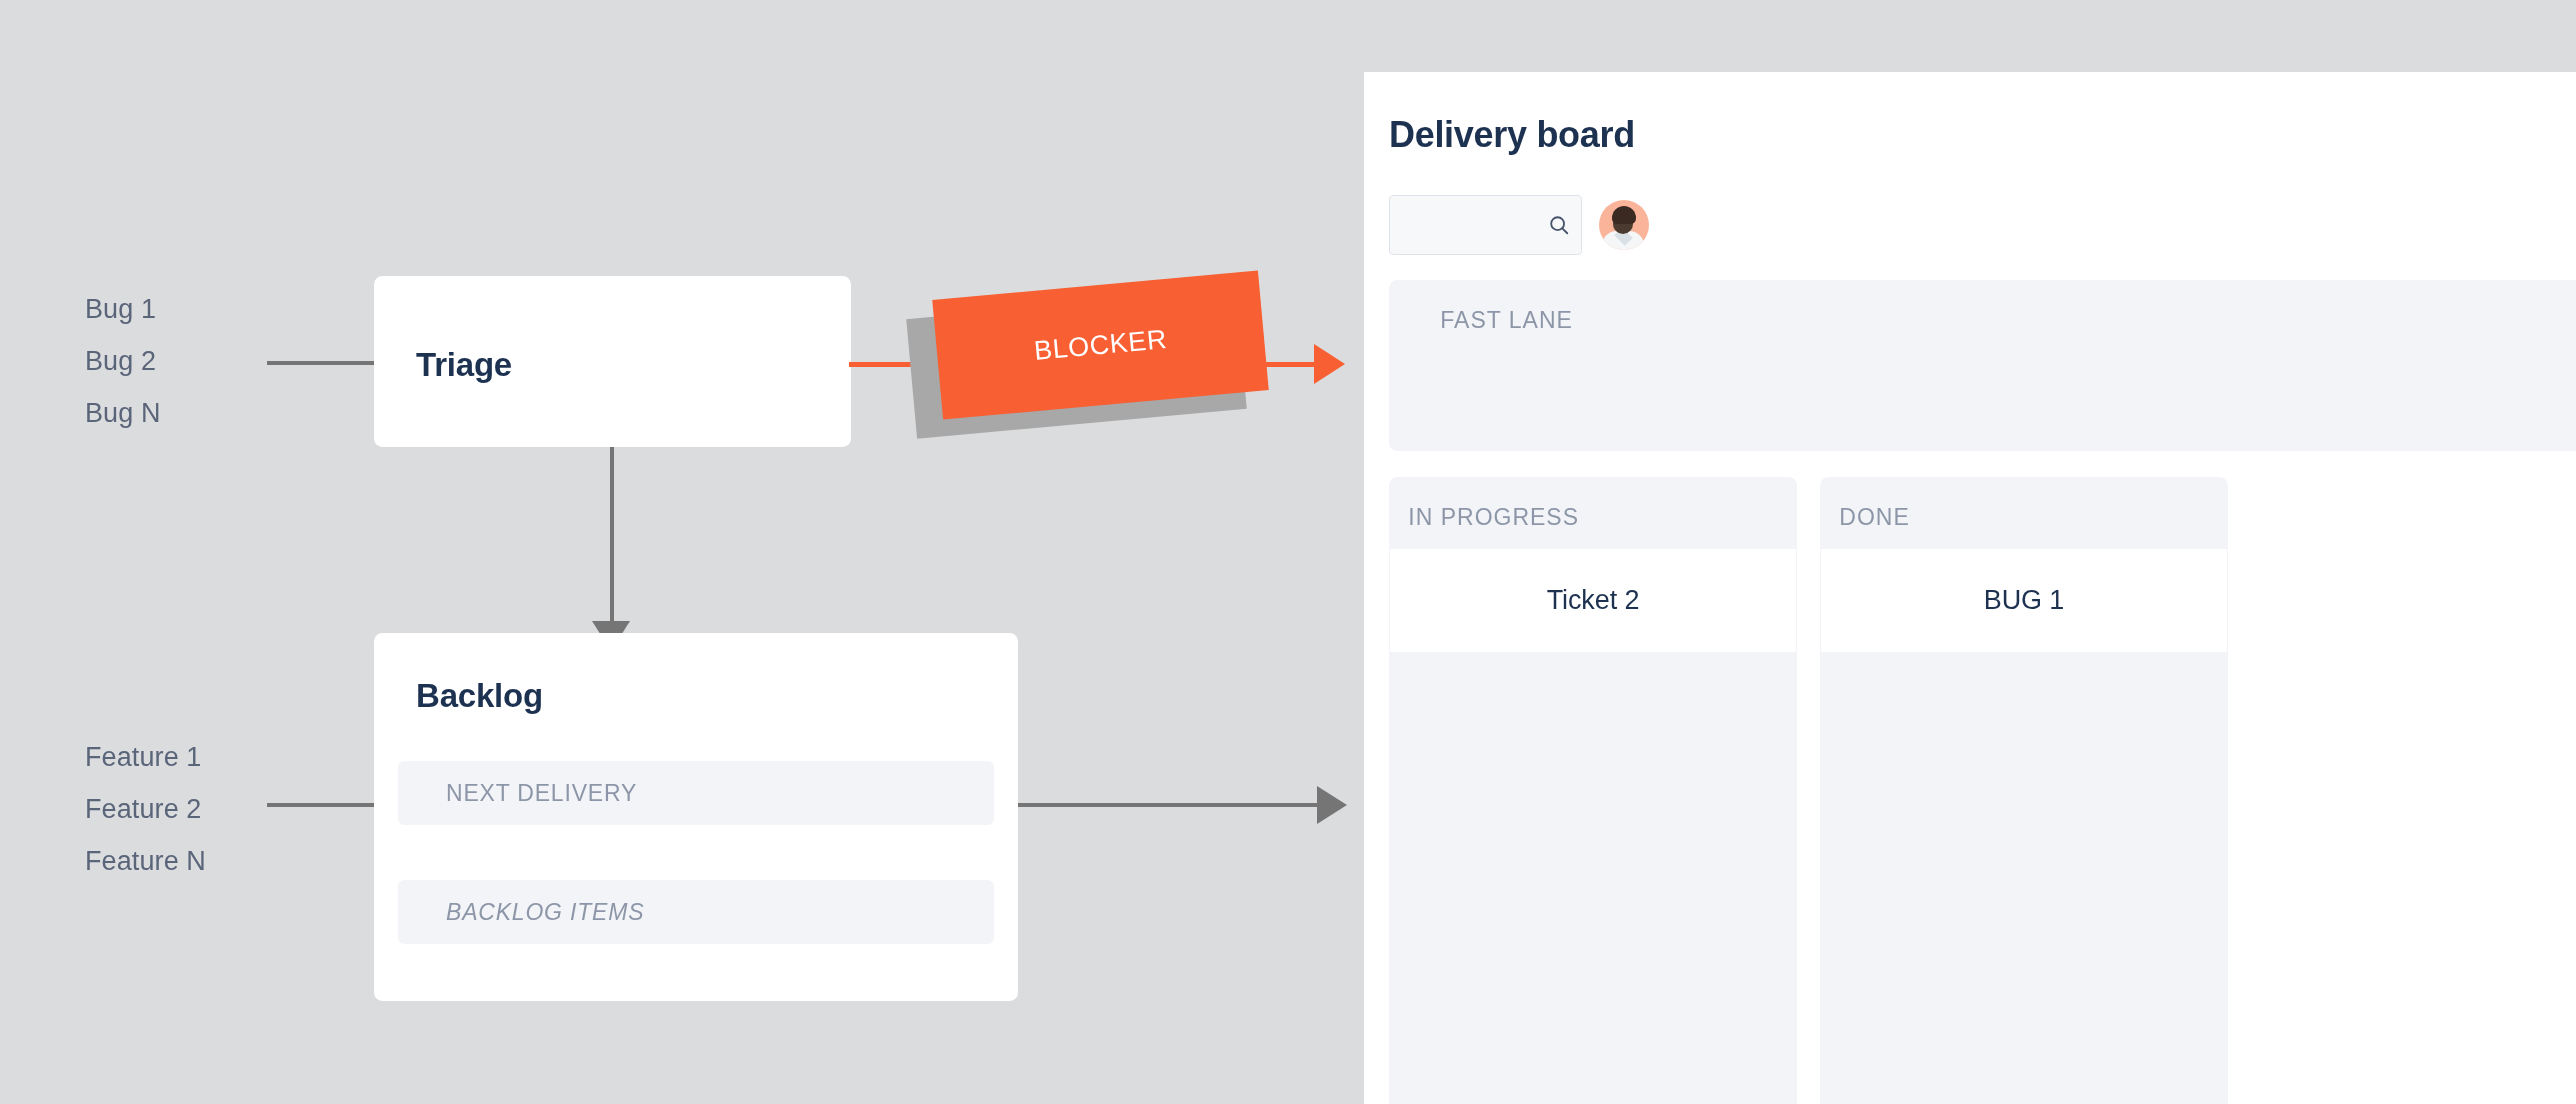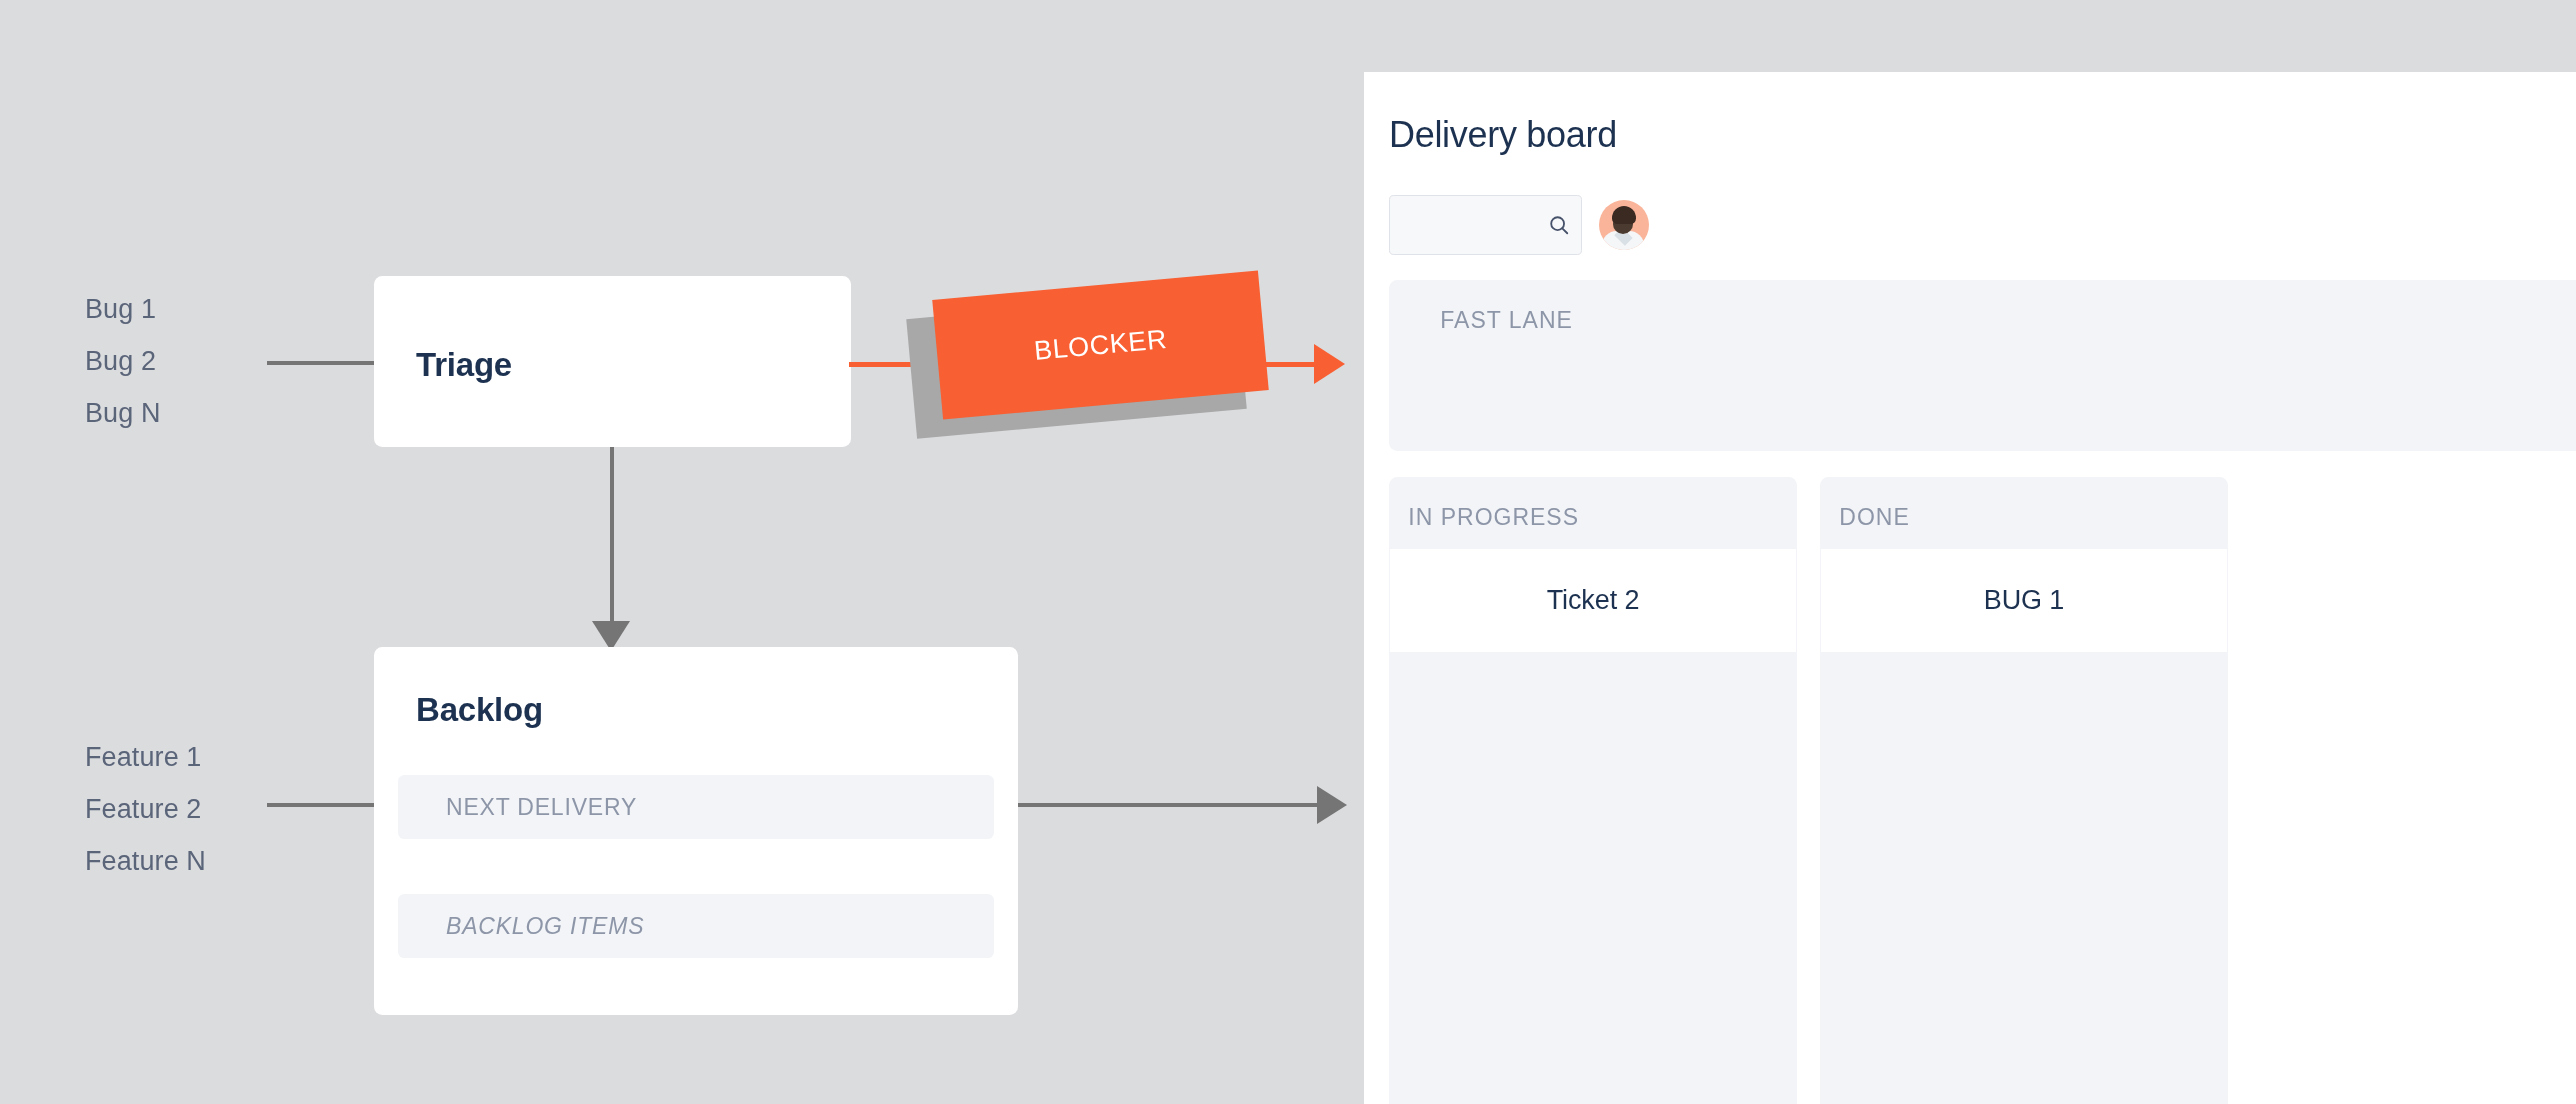--- a/index.html
+++ b/index.html
@@ -16,21 +16,21 @@
 
   .input-list { position:absolute; color:#5b657a; font-size:27px; line-height:52px; font-weight:400; letter-spacing:0.1px; }
   #bugs-list     { left:85px; top:283px; }
   #features-list { left:85px; top:731px; }
   .input-list div { white-space:nowrap; }
 
   .node-card {
     position:absolute; background:#ffffff; border-radius:8.3px;
   }
   #triage-node { left:374px; top:276px; width:477px; height:171px; }
-  #backlog-node{ left:374px; top:647px; width:644px; height:368px;padding-left:43px; }
+  #backlog-node{ left:374px; top:633px; width:644px; height:368px;padding-left:43px; }
 
   .node-title {
     position:absolute; font-size:33px; font-weight:bold; color:#1d3250;
     letter-spacing:-0.2px;
   }
   #triage-node .node-title  { left:42px; top:70px; }
   #backlog-node .node-title { left:42px; top:44px; }
 
   .sub-slot {
     position:absolute; left:24px; width:596px; height:64px;
@@ -85,21 +85,21 @@
   #blocker-chip span {
     color:#ffffff; font-size:27px; letter-spacing:0.6px; font-weight:400;
   }
 
   
   #board-panel {
     position:absolute; left:1364px; top:72px; width:1288px; height:1032px;
     background:#ffffff;
   }
   #board-title {
-    position:absolute; left:25px; top:42px; font-size:36px; font-weight:normal;
+    position:absolute; left:25px; top:42px; font-size:36px; font-weight:bold;
     color:#1d3250; letter-spacing:-0.3px;
   }
 
   #search-row { position:absolute; left:25px; top:123px; display:flex; align-items:center; gap:16.6px; }
   #search-box {
     position:relative; width:193px; height:60px; background:#f7f8fa;
     border:1.8px solid #dfe2e8; border-radius:4.6px;
   }
   #search-box input {
     width:100%; height:100%; border:0; outline:none; background:transparent;

